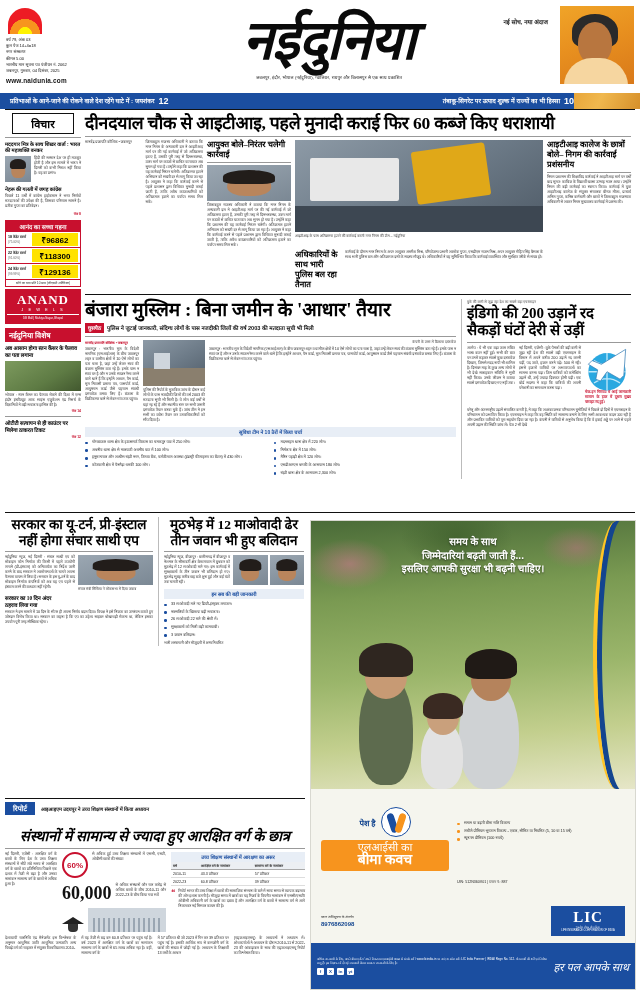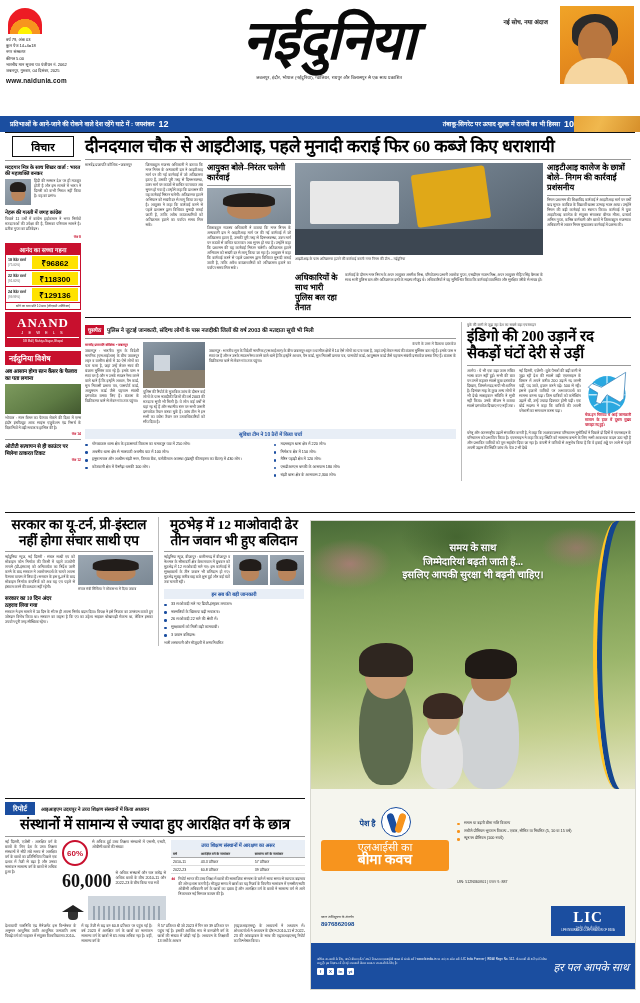--- a/index.html
+++ b/index.html
@@ -6,21 +6,21 @@
   body {
     width: 640px; height: 1003px;
     font-family: "Liberation Sans", sans-serif;
     background: #ffffff;
     overflow: hidden;
     position: relative;
   }
   .page { width: 640px; height: 1003px; position: relative; background:#fff; }
 
   
-  .masthead { position: relative; height: 116px; padding: 4px 6px 0 6px; display:flex; }
+  .masthead { position: relative; height: 93px; padding: 4px 6px 0 6px; display:flex; }
   .mh-left { width: 96px; padding-top: 4px; }
   .logo-mark {
     width: 34px; height: 26px; border-radius: 17px 17px 0 0;
     background: radial-gradient(circle at 50% 100%, #fff200 0%, #fff200 22%, #f7941e 23%, #f7941e 48%, #ed1c24 49%, #ed1c24 100%);
     margin-bottom: 3px; margin-left: 2px;
   }
   .mh-meta { font-size: 4.1px; line-height: 6.2px; color: #111; }
   .mh-meta div { white-space: nowrap; }
   .mh-url { font-size: 6.4px; font-weight: bold; color:#111; margin-top:3px; letter-spacing:.2px;}
   .mh-center { flex: 1; text-align: center; position: relative; }
@@ -149,22 +149,22 @@
   .lic-ad { position:absolute; overflow:hidden; background:#f3f4ef; border:1px solid #d8d8d0;}
   .lic-hero { position:absolute; left:0; top:0; right:0; height:268px; overflow:hidden;
      background: linear-gradient(175deg,#4a6b38 0%, #7a9a52 28%, #9ab56a 55%, #c3cf8e 78%, #e6e6c8 100%);}
   .lic-hero::after{
     content:""; position:absolute; inset:0;
     background:
       radial-gradient(ellipse 60px 36px at 12% 16%, rgba(214,120,150,.55), transparent 70%),
       radial-gradient(ellipse 50px 30px at 82% 10%, rgba(200,110,140,.45), transparent 70%),
       radial-gradient(ellipse 80px 50px at 45% 6%, rgba(60,92,42,.7), transparent 70%);
   }
-  .lic-headline { position:relative; z-index:3; text-align:center; padding-top:20px;
-    font-family:Liberation Serif, serif; font-weight:bold; color:#fff; font-size:10px; line-height:13.5px;
+  .lic-headline { position:relative; z-index:3; text-align:center; padding-top:14px;
+    font-family:Liberation Sans, sans-serif; font-weight:bold; color:#fff; font-size:10px; line-height:13.5px;
     text-shadow: 0 1px 2px rgba(0,0,0,.6);}
   .lic-family { position:absolute; z-index:3; left:18px; bottom:0; width:250px; height:150px; }
   .fam { position:absolute; border-radius:50% 50% 40% 40%; }
   .lic-swoosh {
     position:absolute; right:-4px; top:0; width:46px; height:100%;
     border-left: 4px solid #ffc425;
     border-radius: 60% 0 0 60%;
     box-shadow: inset 7px 0 0 -2px #13458f;
     z-index:4;
   }
@@ -357,20 +357,21 @@
         <div class="hl-sm" style="width:46px;">अधिकारियों के साथ भारी पुलिस बल रहा तैनात</div>
         <div class="body-text dense" style="flex:1;">कार्रवाई के दौरान नगर निगम के अपर आयुक्त अमरीश मिश्र, परियोजना प्रभारी आलोक गुप्ता, एसडीएम राजन मिश्र, अपर आयुक्त रोहित सिंह बैसला के साथ भारी पुलिस बल और अतिक्रमण दस्ते के सदस्य मौजूद थे। अधिकारियों ने यह सुनिश्चित किया कि कार्रवाई व्यवस्थित और सुरक्षित तरीके से संपन्न हो।</div>
         <div style="width:84px;"></div>
       </div>
 
       <div class="rule" style="margin:4px 4px 0 4px;"></div>
 
       <div style="display:flex; padding:4px 4px 0 4px; gap:5px;">
 
         <div style="flex:1;">
+          <div class="hl-big">बंजारा मुस्लिम : बिना जमीन के 'आधार' तैयार</div>
           <div style="display:flex; align-items:center; gap:3px; margin-top:3px;">
             <span class="kicker-red">घुसपैठ</span>
             <span class="kicker">पुलिस ने जुटाई जानकारी, संदिग्ध लोगों के पास नजदीकी जिलों की वर्ष 2003 की मतदाता सूची भी मिली</span>
           </div>
           <div class="rule-thin" style="margin:3px 0;"></div>
 
           <div style="display:flex; gap:4px;">
             <div style="width:54px;">
               <div style="font-size:3.4px;color:#c8102e;font-weight:bold;">मानवेंद्र प्रजापति कौशिक • जबलपुर</div>
               <div class="body-text dense" style="margin-top:2px;">जबलपुर : भारतीय मूल के विदेशी नागरिक (एसआईआर) के बीच जबलपुर शहर व ग्रामीण क्षेत्रों में 10 ऐसे लोगों का पता चला है, जहां उन्हें लेकर स्वयं की बंजारा मुस्लिम बता रहे हैं। इनके पास न स्वयं घर है और न उनके स्वजन रैसा करने वाले थाने हैं कि इन्होंने आधार, पैन कार्ड, मूल निवासी प्रमाण पत्र, पासपोर्ट कार्ड, आयुष्मान कार्ड जैसे पहचान संबंधी दस्तावेज बनवा लिए हैं। बंजारा के विक्रीकरण थाने से लेकर गांव तक पहुंचा।</div>
@@ -552,21 +553,21 @@
       </div>
     </div>
   </div>
 
   <div style="position:absolute; left:5px; top:798px; width:300px;">
     <div class="rule" style="margin-bottom:3px;"></div>
     <div style="display:flex; align-items:center; gap:6px;">
       <span class="blue-tab">रिपोर्ट</span>
       <span style="font-size:5px; font-weight:bold; color:#111;">आइआइएम उदयपुर ने उच्च शिक्षण संस्थानों में किया अध्ययन</span>
     </div>
-    <div class="hl-med" style="font-size:14.5px; line-height:17px; margin-top:1px;">संस्थानों में सामान्य से ज्यादा हुए आरक्षित वर्ग के छात्र</div>
+    <div class="hl-med" style="font-size:14.5px; line-height:17px; margin-top:13px;font-style:italic;">संस्थानों में सामान्य से ज्यादा हुए आरक्षित वर्ग के छात्र</div>
     <div class="rule-thin" style="margin:3px 0;"></div>
 
     <div style="display:flex; gap:5px;">
 
       <div class="body-text dense" style="width:52px;">नई दिल्ली, एजेंसी : आरक्षित वर्ग के छात्रों के लिए देश के उच्च शिक्षण संस्थानों में सीटें लंबे समय से आरक्षित वर्ग के छात्रों का प्रतिनिधित्व पिछले एक दशक में तेजी से बढ़ा है और उनका नामांकन सामान्य वर्ग के छात्रों से अधिक हुआ है।</div>
 
       <div style="width:104px;">
         <div style="display:flex; gap:4px; align-items:flex-start;">
           <div class="stat-circle">60%</div>
           <div class="body-text dense" style="flex:1;">से अधिक हुई उच्च शिक्षण संस्थानों में एससी, एसटी, ओबीसी छात्रों की संख्या</div>

